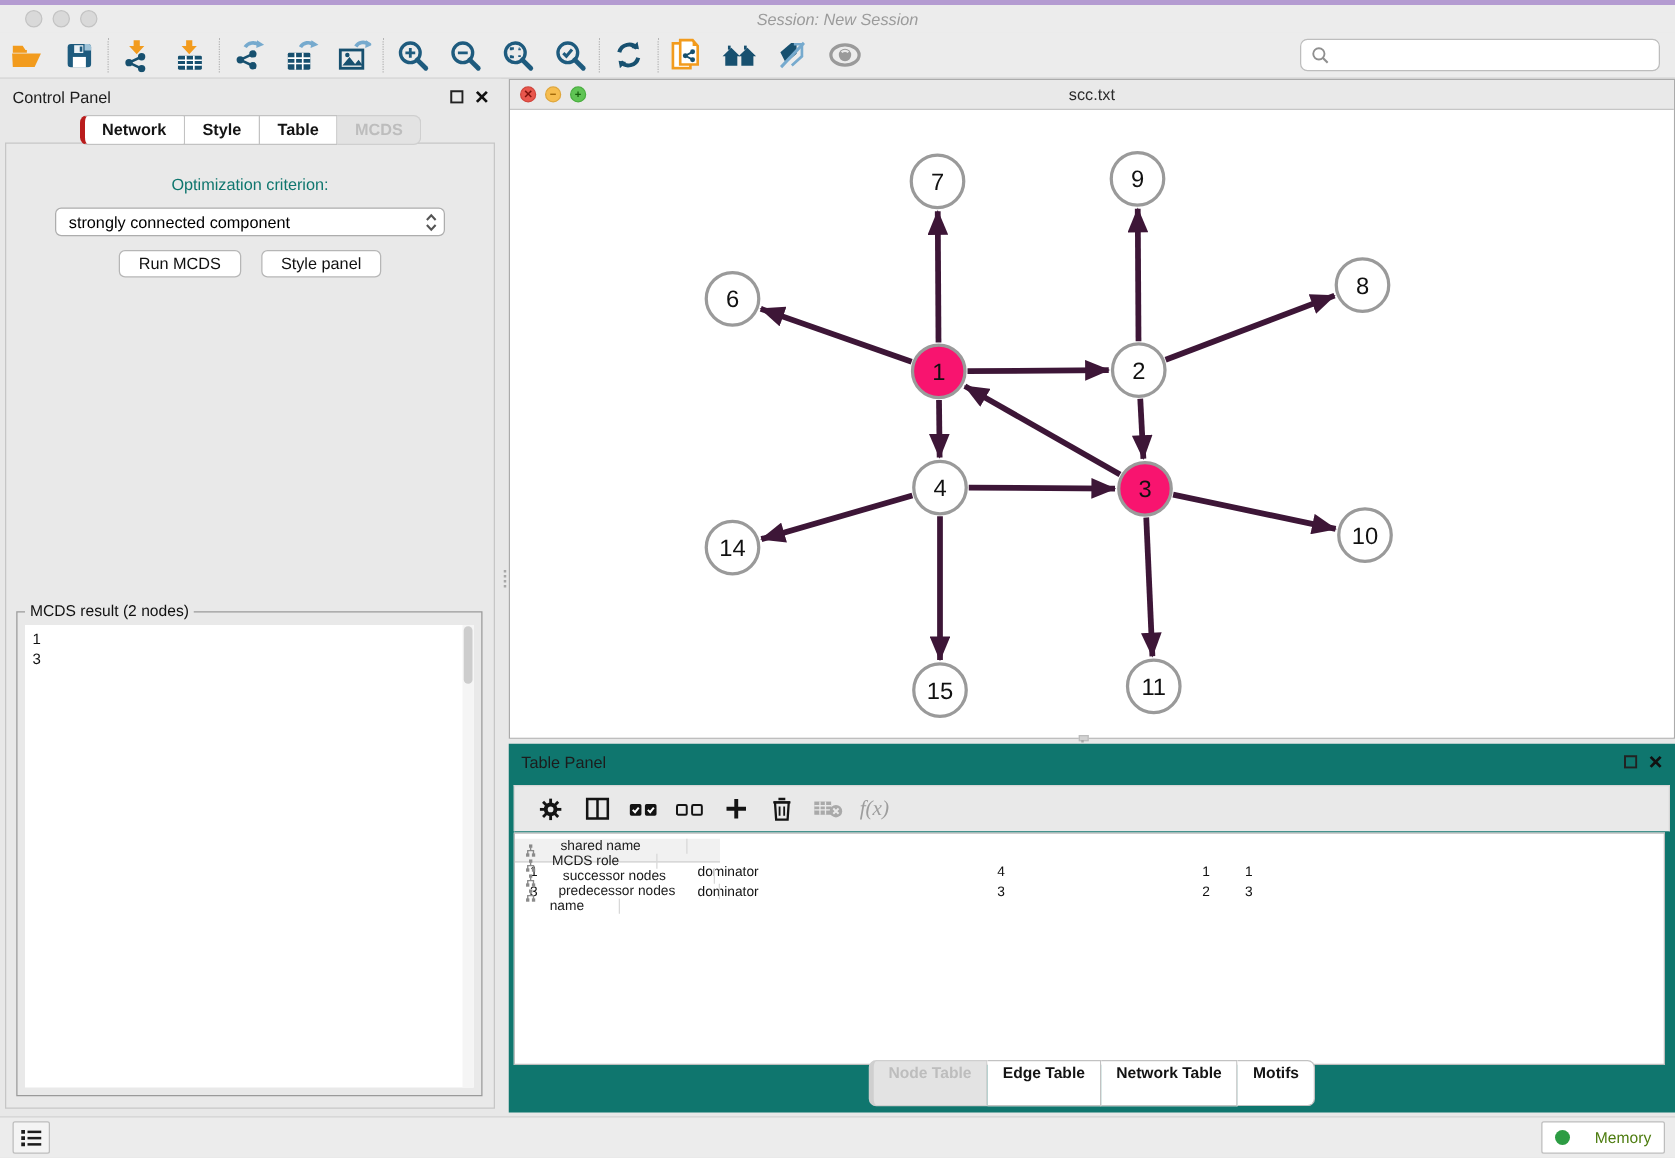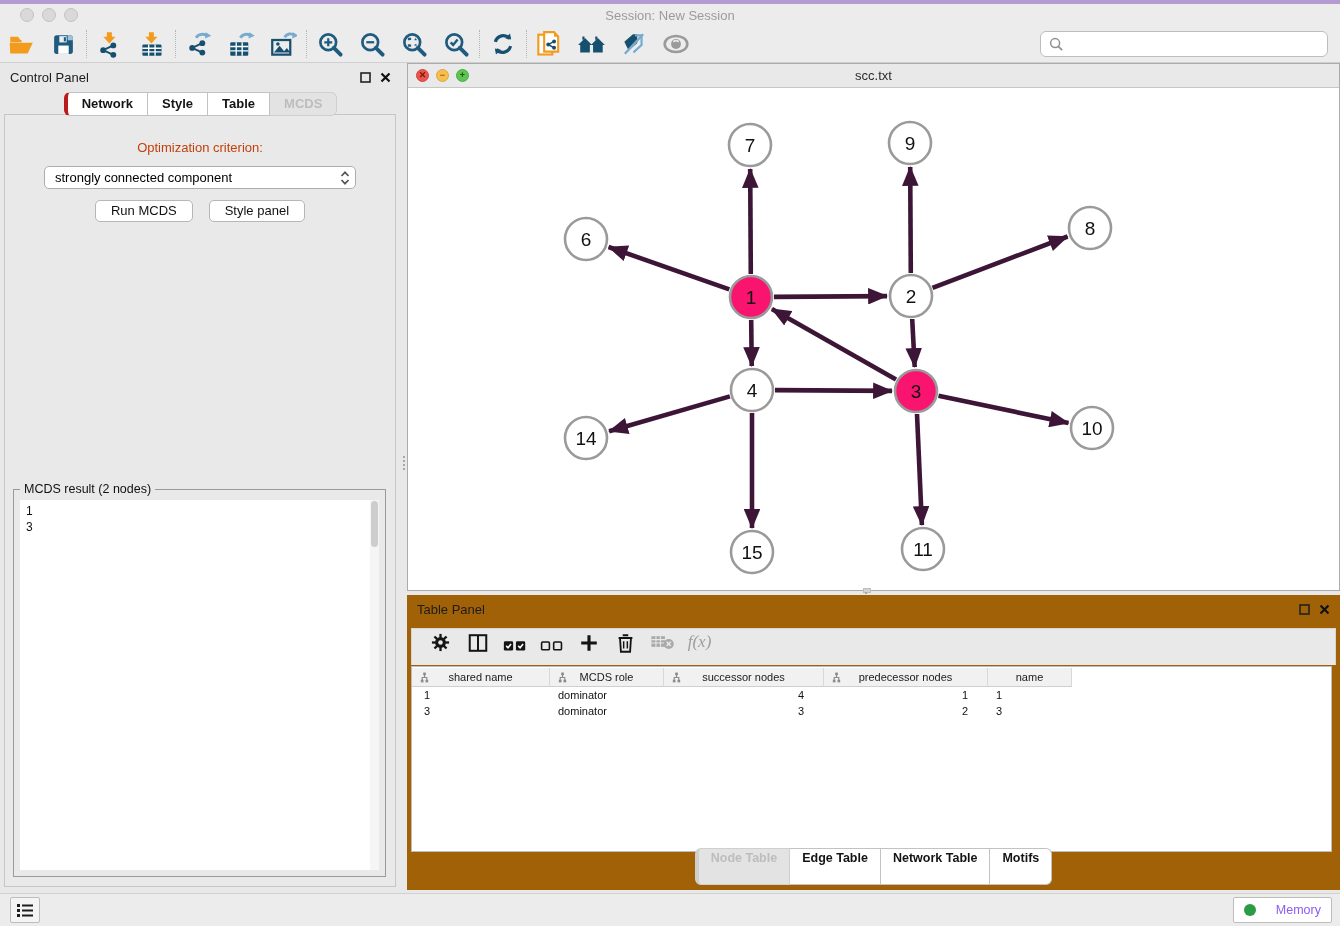--- a/index.html
+++ b/index.html
@@ -2,21 +2,21 @@
 <html><head>
 <meta charset="utf-8">
 <style>
   * { margin:0; padding:0; box-sizing:border-box; }
   html,body { width:1340px; height:926px; overflow:hidden; }
   body { font-family:"Liberation Sans", sans-serif; background:#E8E8E8; position:relative; }
 
   
   .top-strip { position:absolute; left:0; top:0; width:1340px; height:4px; background:#B49BD1; }
   .titlebar { position:absolute; left:0; top:4px; width:1340px; height:22px; background:#ECECEC;
-              display:flex; align-items:center; }
+              display:flex; align-items:center;font-style:italic; }
   .traffic { display:flex; gap:8px; margin-left:20px; }
   .tl-dot { width:14px; height:14px; border-radius:50%; background:#D9D9D9; border:1px solid #C3C3C3;
             display:flex; align-items:center; justify-content:center; font-size:9px; }
   .app-title { position:absolute; left:0; right:0; text-align:center; color:#9B9B9B; font-size:13px; }
 
   .toolbar { position:absolute; left:0; top:26px; width:1340px; height:37px; background:#ECECEC;
              border-bottom:1px solid #CFCFCF; display:flex; align-items:center; }
   .tb-btn { width:42px; height:32px; display:flex; align-items:center; justify-content:center; cursor:default; }
   .tb-sep { width:1px; height:28px; margin:0 2px; border-left:1px dotted #B5B5B5; }
   .searchbox { position:absolute; right:12px; top:5px; width:288px; height:26px; background:#fff;
@@ -33,21 +33,21 @@
   .win-btns { margin-left:auto; display:flex; gap:9px; align-items:center; }
   .cp-tabs-row { display:flex; justify-content:center; position:relative; z-index:2; }
   .seg { display:inline-flex; }
   .seg .tab { background:#fff; border:1px solid #C2C2C2; border-left:none; padding:3px 14px 4px;
               font-size:13px; font-weight:700; color:#141414; cursor:default; }
   .seg .tab:first-child { border-left:4px solid #b91c1c; border-radius:6px 0 0 6px; }
   .seg .tab:last-child { border-radius:0 6px 6px 0; }
   .seg .tab.selected { background:#E3E3E3; color:#BDBDBD; border-color:#CFCFCF; }
   .cp-body { position:absolute; left:4px; right:5px; top:51px; bottom:6px; border:1px solid #C6C6C6;
              background:#E9E9E9; }
-  .opt-label { text-align:center; margin-top:25px; font-size:13px; color:#c2410c; }
+  .opt-label { text-align:center; margin-top:25px; font-size:13px; color:#0f766e; }
   .combo { margin:11px auto 0; width:312px; height:23px; background:#fff; border:1px solid #ADADAD;
            border-radius:5px; display:flex; align-items:center; padding:0 4px 0 10px; font-size:13px; }
   .combo .stepper { margin-left:auto; }
   .btn-row { display:flex; justify-content:center; gap:16px; margin-top:11px; }
   .push-btn { background:#FFFFFF; border:1px solid #B6B6B6; border-radius:5px; padding:2px 15px 3px;
               font-size:13px; color:#111; font-family:inherit; }
   .result-group { position:absolute; left:8px; right:9px; top:374px; bottom:9px; border:1px solid #9A9A9A; }
   .result-label { position:absolute; top:-8px; left:6px; background:#E9E9E9; padding:0 4px; font-size:12.5px; color:#111; }
   .result-area { position:absolute; left:6px; right:6px; top:10px; bottom:6px; background:#fff; }
   .result-text { font-size:12px; padding:3px 6px; white-space:pre; color:#111; line-height:1.35; }
@@ -70,41 +70,41 @@
   .mac-dot { width:13px; height:13px; border-radius:50%; display:flex; align-items:center;
              justify-content:center; font-size:9px; font-weight:700; line-height:1; }
   .mac-red { background:#E8564C; border:1px solid #D0453C; color:#7E120C; }
   .mac-yellow { background:#F6BD4F; border:1px solid #DFA73D; color:#985F00; }
   .mac-green { background:#5FC454; border:1px solid #4AAE40; color:#17610E; }
   .nw-title { position:absolute; left:0; right:0; text-align:center; font-size:13px; color:#2b2b2b; }
   .nw-canvas { width:931px; height:502px; display:block; background:#fff; }
   .nw-handle { position:absolute; left:455px; bottom:-3px; width:8px; height:5px; background:#D2D2D2; border:1px solid #BDBDBD; }
 
   
-  .table-panel { position:absolute; left:407px; top:532px; width:933px; height:295px; background:#a16207; }
+  .table-panel { position:absolute; left:407px; top:532px; width:933px; height:295px; background:#0f766e; }
   .tp-toolbar { margin:4px 4px 0; height:37px; display:flex; align-items:center; gap:0; padding-left:10px; background:#E9E9E9; border:1px solid #D6D6D6; border-bottom:none; }
-  .tpt-btn { width:37px; height:30px; display:flex; justify-content:center; }
+  .tpt-btn { width:37px; height:30px; display:flex; align-items:center; justify-content:center; }
   .fx { font-family:"Liberation Serif", serif; font-style:italic; font-size:17px; color:#9D9D9D; }
   .tp-table { position:absolute; left:4px; right:8px; top:71px; bottom:38px; background:#fff; border:1px solid #BDBDBD; overflow:hidden; }
-  .t-header { display:inline-flex; height:19px; background:#F1F1F1; border-bottom:1px solid #CFCFCF; }
+  .t-header { display:inline-flex; height:19px; background:#F1F1F1; border-bottom:1px solid #CFCFCF;flex-direction:column; }
   .t-hcell { position:relative; height:19px; border-right:1px solid #D8D8D8; display:flex;
              align-items:center; justify-content:center; font-size:11px; color:#1a1a1a; }
   .t-hcell .sorticon { position:absolute; left:7px; top:4px; }
   .t-row { display:flex; height:16px; align-items:center; }
   .t-cell { font-size:11px; color:#111; height:16px; line-height:16px; }
   .tp-tabs-row { position:absolute; left:0; right:0; bottom:5px; display:flex; justify-content:center; }
   .tp-tabs-row .tab { font-size:12.5px; padding:2px 12px 19px; }
 
   
   .status-bar { position:absolute; left:0; bottom:0; width:1340px; height:33px; background:#ECECEC;
                 border-top:1px solid #D2D2D2; }
   .list-btn { position:absolute; left:10px; top:3px; width:30px; height:26px; background:#F4F4F4;
               border:1px solid #BDBDBD; border-radius:2px; display:flex; align-items:center; justify-content:center; }
   .memory-btn { position:absolute; right:8px; top:3px; height:26px; background:#FFF; border:1px solid #BDBDBD;
-                border-radius:2px; display:flex; align-items:center; gap:20px; padding:0 10px; font-size:12.5px; color:#8b5cf6; }
+                border-radius:2px; display:flex; align-items:center; gap:20px; padding:0 10px; font-size:12.5px; color:#4d7c0f; }
   .mem-dot { width:12px; height:12px; border-radius:50%; background:#2C9C43; }
 </style>
 </head>
 <body>
 
 <div class="top-strip"></div>
 
 <div class="titlebar">
   <div class="traffic">
     <span class="tl-dot"></span>

